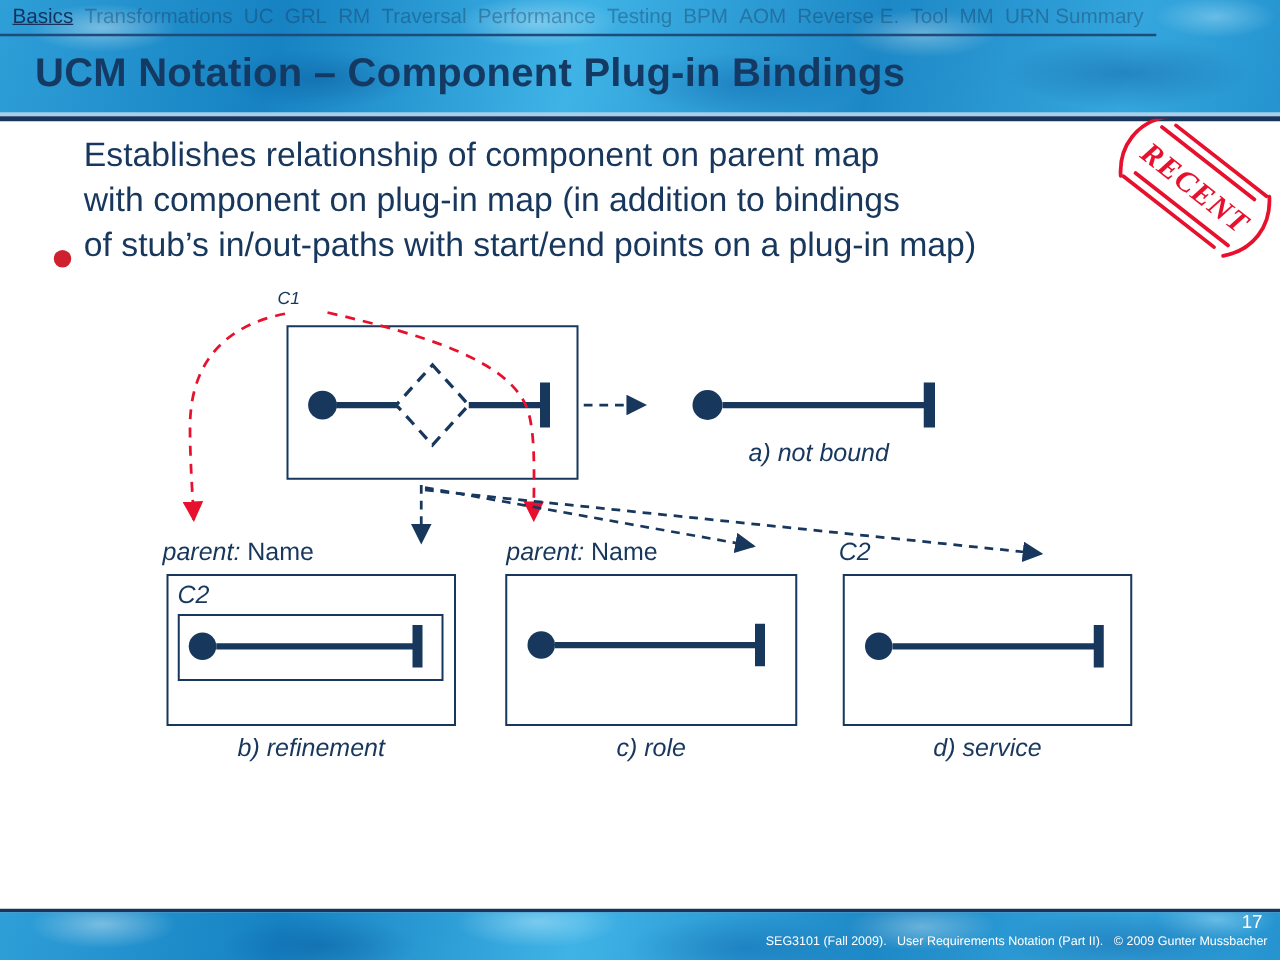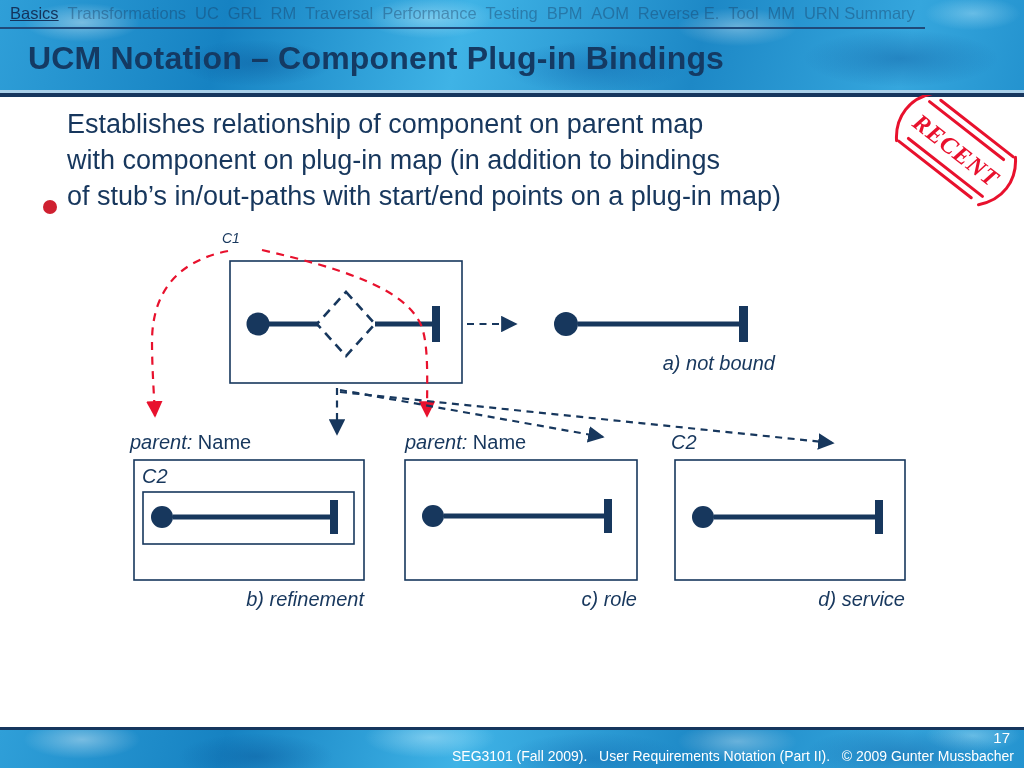--- a/index.html
+++ b/index.html
@@ -38,34 +38,34 @@
   .bullet-row{position:absolute;display:flex;align-items:flex-end;}
   .bullet-dot{width:14px;height:14px;border-radius:50%;background:#cf2030;
               margin:11px 10px 0 0;flex:0 0 auto;}
   .bullet-text{font-size:27px;line-height:36px;color:#17375d;white-space:pre-line;}
   #bullet1{left:43px;top:106px;width:870px;}
   #bullet2{left:43px;top:638px;width:920px;}
 
   
   .dlabel{position:absolute;color:#17375d;font-size:20px;white-space:nowrap;}
   .italic{font-style:italic;}
-  .caption{position:absolute;color:#17375d;font-size:20px;font-style:italic;text-align:right;}
+  .caption{position:absolute;color:#17375d;font-size:20px;font-style:italic;text-align:center;}
   #svg-diagram{position:absolute;left:0;top:0;pointer-events:none;}
   #svg-stamp{position:absolute;left:892px;top:95px;pointer-events:none;}
 
   
   #footer-line{position:absolute;left:0;top:727px;width:1024px;height:3px;background:#16365e;}
   #footer-band{position:absolute;left:0;top:730px;width:1024px;height:38px;}
   #logo-box{position:absolute;left:0;top:729px;width:140px;height:39px;background:#ffffff;
             border-top:1px solid #a21caf;border-right:1px solid #44506a;
             display:flex;align-items:center;margin-top:48px;}
   #logo-icon{margin:0 7px 0 8px;}
   #logo-text{font-family:"Liberation Serif",serif;font-size:22px;color:#4c564d;}
   #page-number{position:absolute;right:14px;top:729px;color:#ffffff;font-size:15px;}
-  #footer-credits{position:absolute;right:10px;top:748px;color:#ffffff;font-size:14px;
+  #footer-credits{position:absolute;right:10px;top:748px;color:#ffffff;font-size:10px;
                   white-space:pre;}
 </style>
 </head>
 <body>
 
 <div id="slide">
 
   <div id="header" class="water">
     <div id="navbar">
       <span class="nav-item active">Basics</span>

